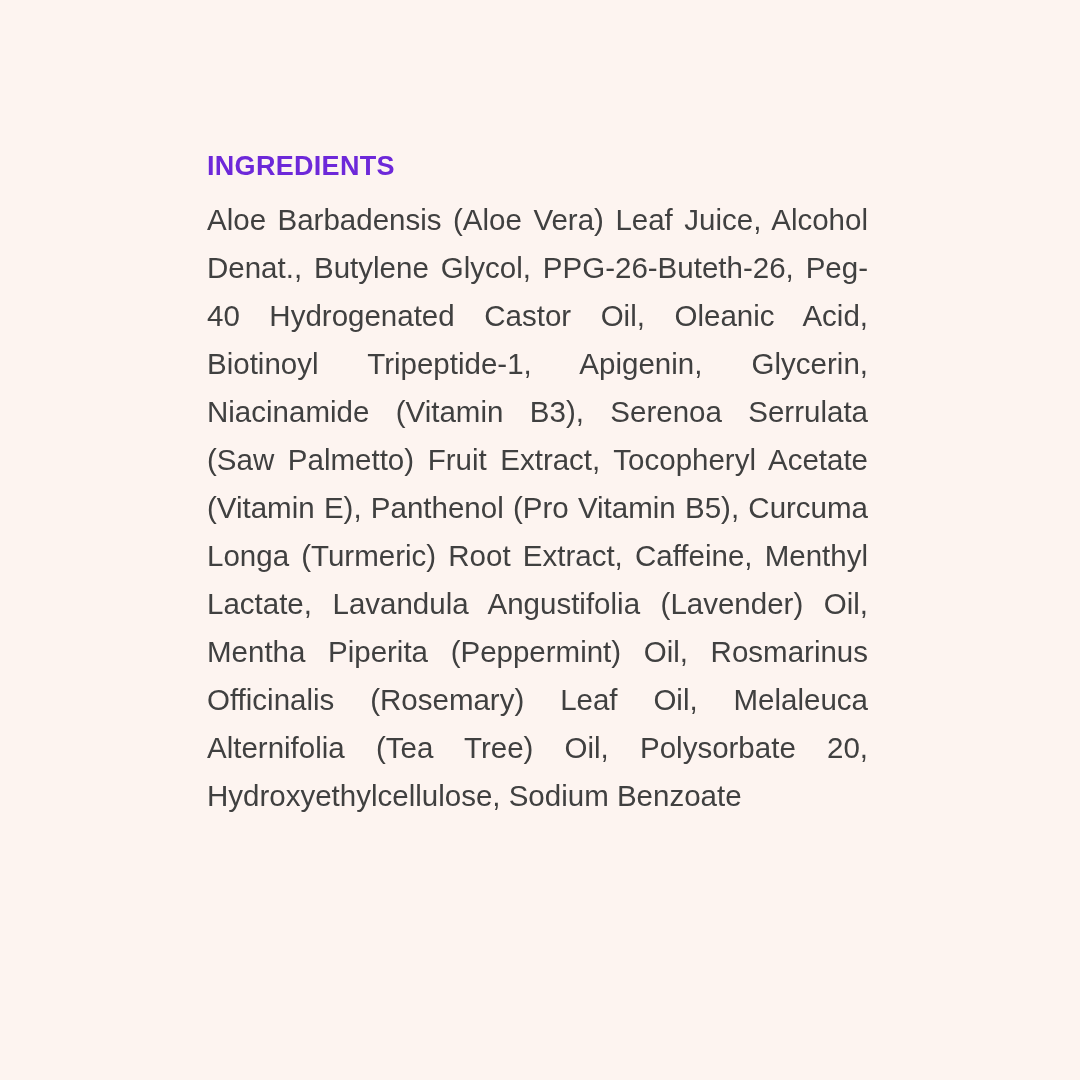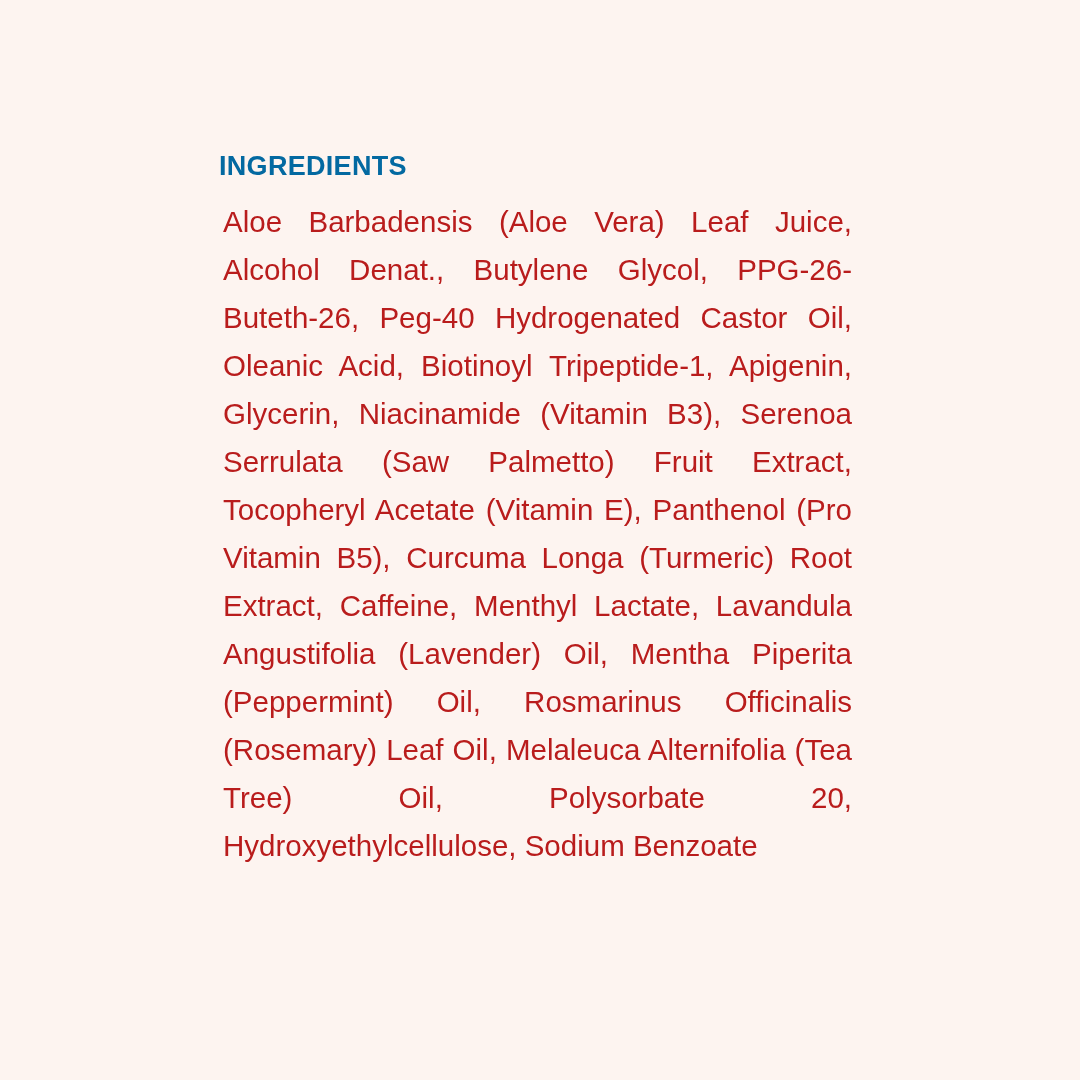--- a/index.html
+++ b/index.html
@@ -15,32 +15,32 @@
   }
   .panel {
     position: absolute;
     left: 207px;
     top: 150px;
     width: 661px;
   }
   .heading {
     font-size: 27px;
     font-weight: bold;
-    color: #0369a1;
+    color: #6d28d9;
     letter-spacing: 0.3px;
     line-height: 1.2;
-    margin: 0 0 14px 12px;
+    margin: 0 0 14px 0;
   }
   .body-text {
     font-size: 29.5px;
     line-height: 48px;
-    color: #b91c1c;
+    color: #404040;
     text-align: justify;
     text-justify: inter-word;
-    margin: 16px;
+    margin: 0;
     word-spacing: 0px;
   }
 </style>
 </head>
 <body>
 
 <div class="panel">
   <h1 class="heading">INGREDIENTS</h1>
   <p class="body-text">Aloe Barbadensis (Aloe Vera) Leaf Juice, Alcohol Denat., Butylene Glycol, PPG-26-Buteth-26, Peg-40 Hydrogenated Castor Oil, Oleanic Acid, Biotinoyl Tripeptide-1, Apigenin, Glycerin, Niacinamide (Vitamin B3), Serenoa Serrulata (Saw Palmetto) Fruit Extract, Tocopheryl Acetate (Vitamin E), Panthenol (Pro Vitamin B5), Curcuma Longa (Turmeric) Root Extract, Caffeine, Menthyl Lactate, Lavandula Angustifolia (Lavender) Oil, Mentha Piperita (Peppermint) Oil, Rosmarinus Officinalis (Rosemary) Leaf Oil, Melaleuca Alternifolia (Tea Tree) Oil, Polysorbate 20, Hydroxyethylcellulose, Sodium Benzoate</p>
 </div>

